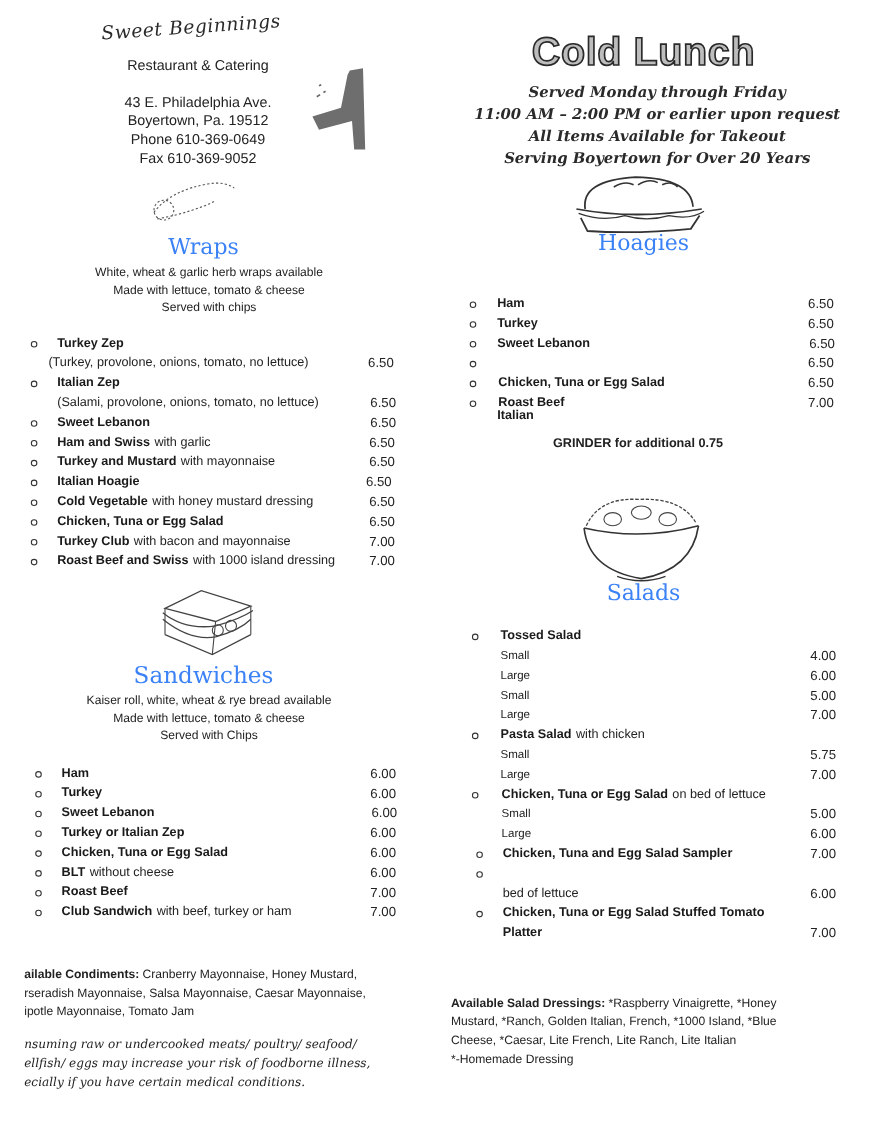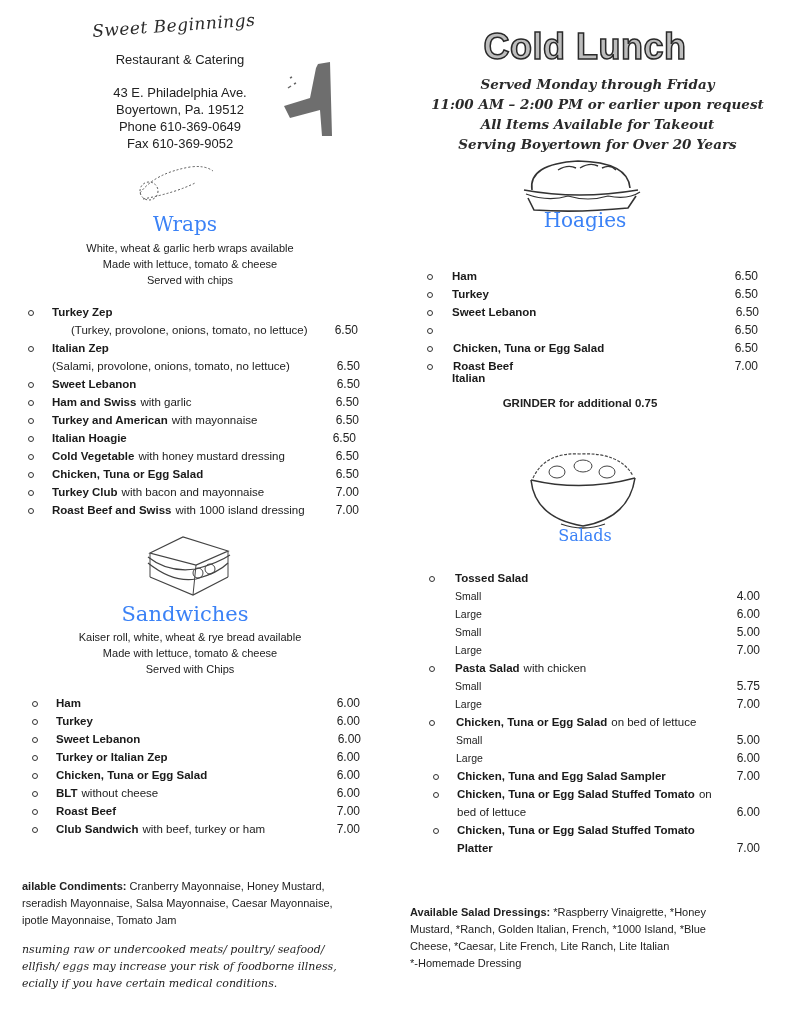--- a/index.html
+++ b/index.html
@@ -121,21 +121,21 @@
       <div>Made with lettuce, tomato &amp; cheese</div>
       <div>Served with chips</div>
     </div>
 
     <ul class="menu-list" style="left:0; top:303px; width:400px;">
       <li class="menu-row">
         <span class="bullet" style="left:28px; top:7px;"></span>
         <span style="position:absolute; left:52px;"><span class="item-name">Turkey Zep</span></span>
       </li>
       <li class="menu-row">
-        <span style="position:absolute; left:71px;" class="item-sub">(Turkey, provolone, onions, tomato, no lettuce)</span>
+        <span style="position:absolute; left:44px;" class="item-sub">(Turkey, provolone, onions, tomato, no lettuce)</span>
         <span class="price" style="left:318px;">6.50</span>
       </li>
       <li class="menu-row">
         <span class="bullet" style="left:28px; top:7px;"></span>
         <span style="position:absolute; left:52px;"><span class="item-name">Italian Zep</span></span>
       </li>
       <li class="menu-row">
         <span style="position:absolute; left:52px;" class="item-sub">(Salami, provolone, onions, tomato, no lettuce)</span>
         <span class="price" style="left:320px;">6.50</span>
       </li>
@@ -144,21 +144,21 @@
         <span style="position:absolute; left:52px;"><span class="item-name">Sweet Lebanon</span></span>
         <span class="price" style="left:320px;">6.50</span>
       </li>
       <li class="menu-row">
         <span class="bullet" style="left:28px; top:7px;"></span>
         <span style="position:absolute; left:52px;"><span class="item-name">Ham and Swiss</span><span class="item-desc">with garlic</span></span>
         <span class="price" style="left:319px;">6.50</span>
       </li>
       <li class="menu-row">
         <span class="bullet" style="left:28px; top:7px;"></span>
-        <span style="position:absolute; left:52px;"><span class="item-name">Turkey and American</span><span class="item-desc">with mayonnaise</span></span>
+        <span style="position:absolute; left:52px;"><span class="item-name">Turkey and Mustard</span><span class="item-desc">with mayonnaise</span></span>
         <span class="price" style="left:319px;">6.50</span>
       </li>
       <li class="menu-row">
         <span class="bullet" style="left:28px; top:7px;"></span>
         <span style="position:absolute; left:52px;"><span class="item-name">Italian Hoagie</span></span>
         <span class="price" style="left:316px;">6.50</span>
       </li>
       <li class="menu-row">
         <span class="bullet" style="left:28px; top:7px;"></span>
         <span style="position:absolute; left:52px;"><span class="item-name">Cold Vegetable</span><span class="item-desc">with honey mustard dressing</span></span>
@@ -313,21 +313,21 @@
     <svg class="salad-graphic" viewBox="0 0 115 85">
       <path d="M8 30 Q20 4 55 6 Q95 4 108 28" fill="none" stroke="#444" stroke-width="1.2" stroke-dasharray="3 1.5"></path>
       <ellipse cx="32" cy="24" rx="8" ry="6" fill="none" stroke="#444"></ellipse>
       <ellipse cx="58" cy="18" rx="9" ry="6" fill="none" stroke="#444"></ellipse>
       <ellipse cx="82" cy="24" rx="8" ry="6" fill="none" stroke="#444"></ellipse>
       <path d="M6 32 Q58 44 110 30" fill="none" stroke="#333" stroke-width="1.4"></path>
       <path d="M6 32 Q10 70 58 78 Q104 70 110 30" fill="none" stroke="#333" stroke-width="1.5"></path>
       <path d="M36 76 Q58 84 80 76" fill="none" stroke="#333" stroke-width="1.3"></path>
     </svg>
 
-    <div class="section-title" style="left:130px; top:526px; width:110px; font-size:16px;">Salads</div>
+    <div class="section-title" style="left:130px; top:526px; width:110px; font-size:20px;">Salads</div>
 
     <ul class="menu-list" style="left:0; top:569px; width:391px;">
 
       <li class="menu-row">
         <span class="bullet" style="left:29px; top:7px;"></span>
         <span style="position:absolute; left:55px;"><span class="item-name">Tossed Salad</span></span>
       </li>
       <li class="menu-row">
         <span style="position:absolute; left:55px; font-size:10.5px;">Small</span>
         <span class="price" style="left:320px;">4.00</span>
@@ -373,21 +373,20 @@
       </li>
 
       <li class="menu-row">
         <span class="bullet" style="left:33px; top:7px;"></span>
         <span style="position:absolute; left:57px;"><span class="item-name">Chicken, Tuna and Egg Salad Sampler</span></span>
         <span class="price" style="left:320px;">7.00</span>
       </li>
 
       <li class="menu-row">
         <span class="bullet" style="left:33px; top:7px;"></span>
-        <span style="position:absolute; left:57px; white-space:nowrap;"><span class="item-name">Chicken, Tuna or Egg Salad Stuffed Tomato</span><span class="item-desc">on</span></span>
       </li>
       <li class="menu-row">
         <span style="position:absolute; left:57px;">bed of lettuce</span>
         <span class="price" style="left:320px;">6.00</span>
       </li>
 
       <li class="menu-row">
         <span class="bullet" style="left:33px; top:7px;"></span>
         <span style="position:absolute; left:57px;"><span class="item-name">Chicken, Tuna or Egg Salad Stuffed Tomato</span></span>
       </li>

